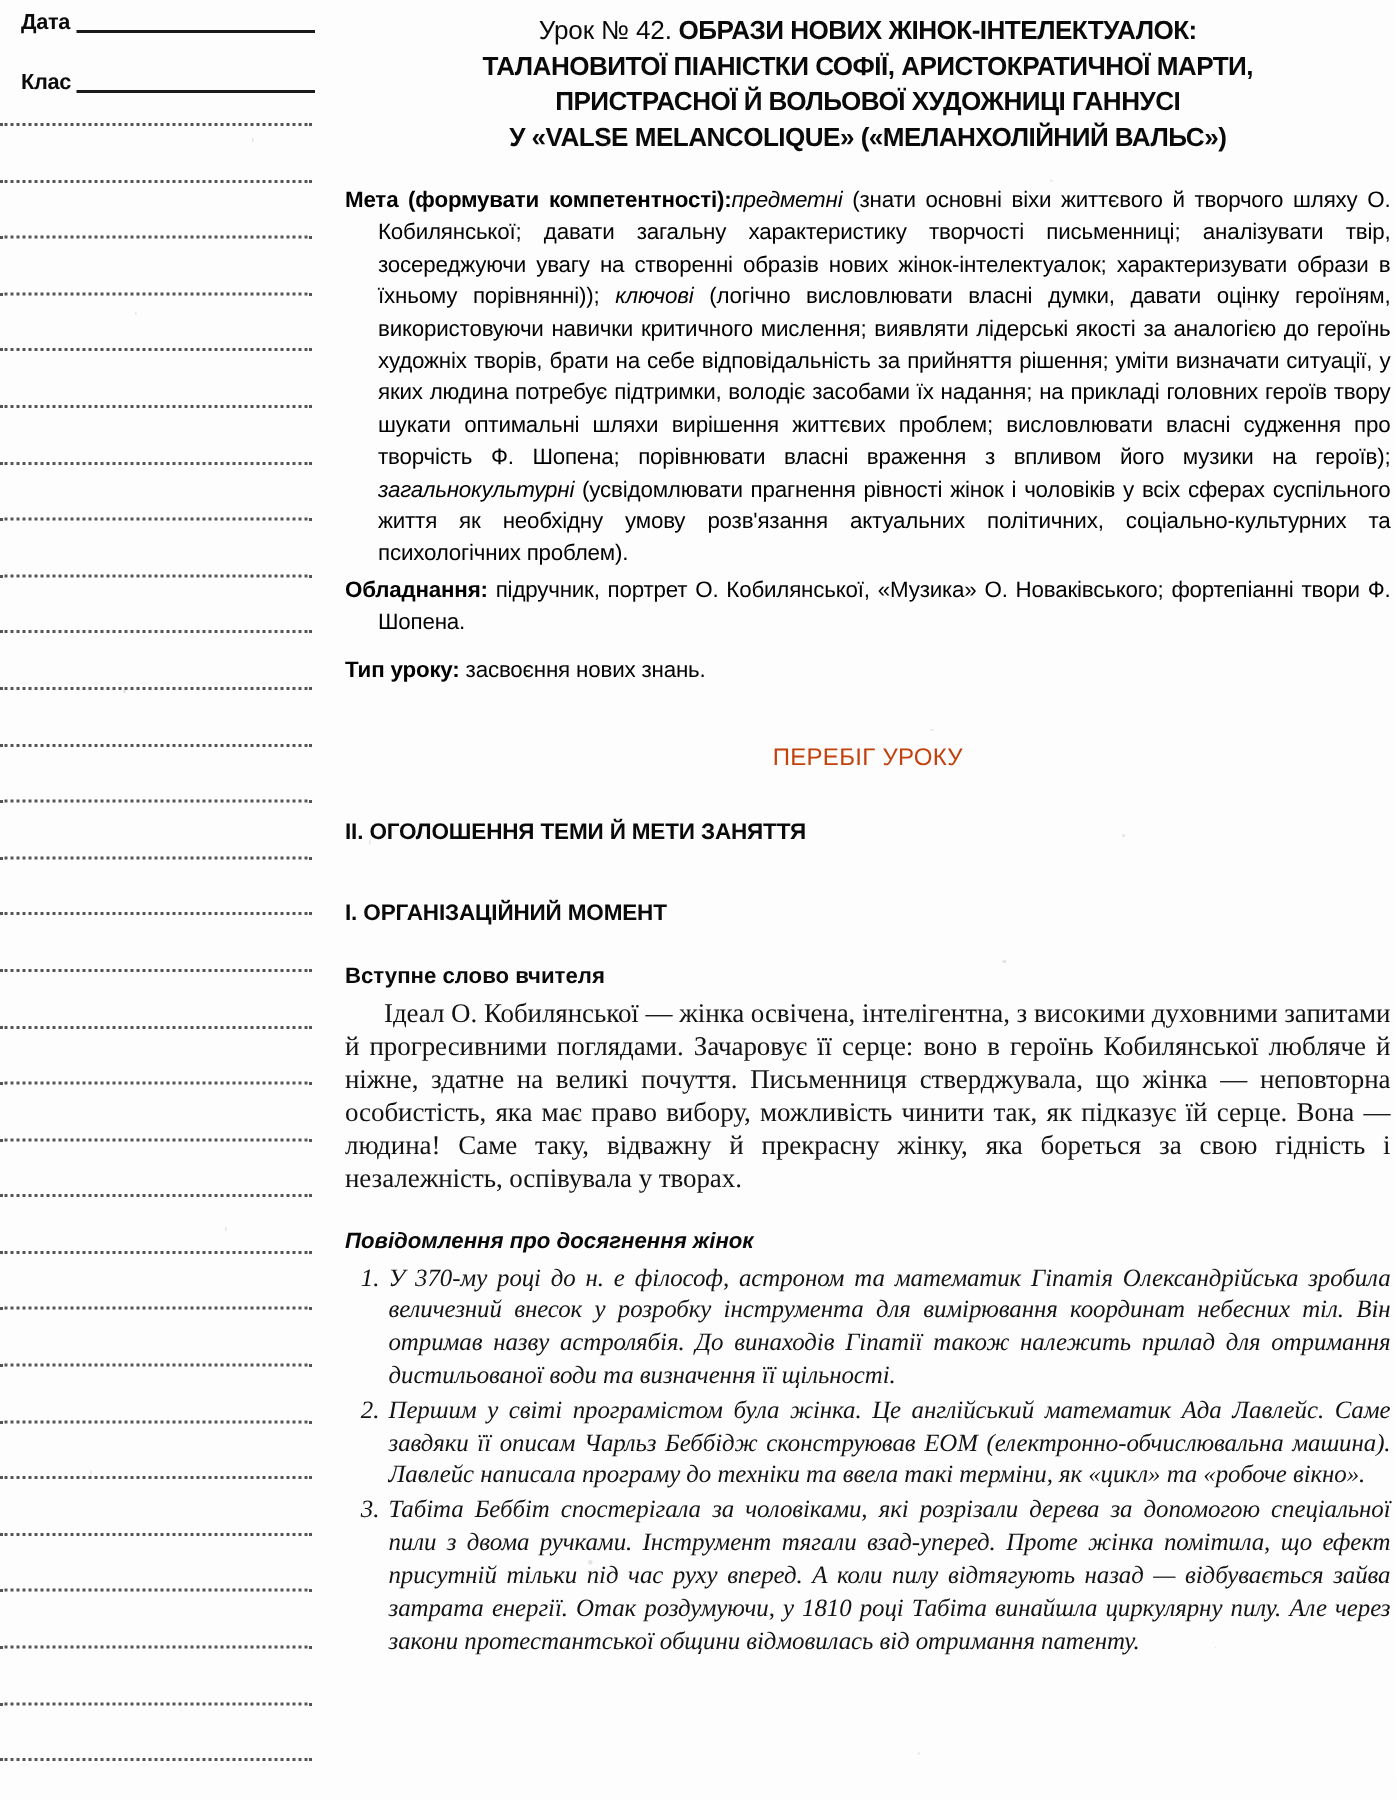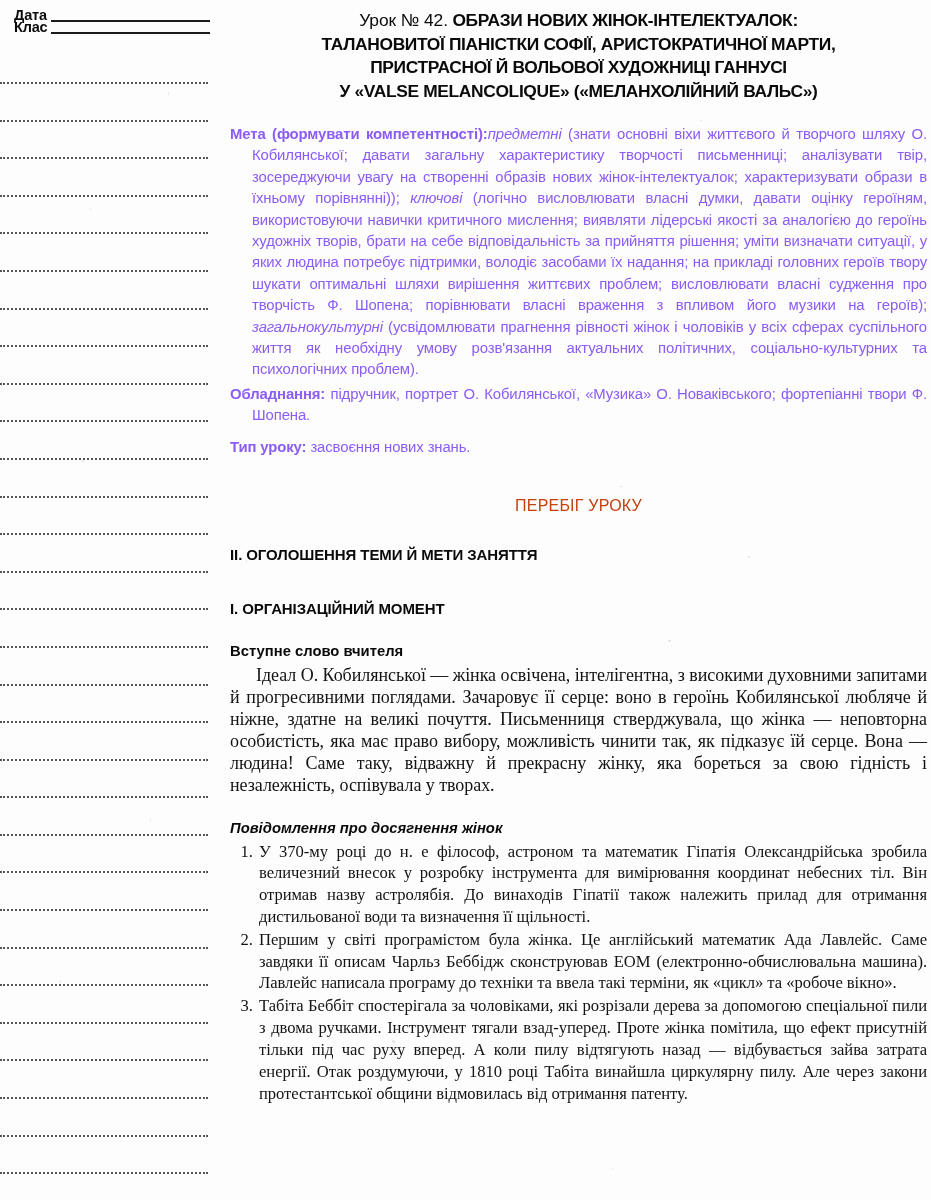--- a/index.html
+++ b/index.html
@@ -33,21 +33,21 @@
     height: 856px;
   }
   .field-row {
     position: absolute;
     left: 14px;
     display: flex;
     align-items: flex-end;
     width: 196px;
   }
   .field-row.date  { top: 8px;  }
-  .field-row.klass { top: 20px; }
+  .field-row.klass { top: 48px; }
   .field-label {
     font-weight: 700;
     font-size: 14.5px;
     letter-spacing: -0.2px;
     white-space: nowrap;
     color: #0b0b0b;
     line-height: 1;
     padding-bottom: 1px;
   }
   .field-rule {
@@ -93,21 +93,21 @@
   }
   .lesson-title .num {
     font-weight: 400;
     letter-spacing: -0.1px;
   }
 
   .block {
     font-size: 14.9px;
     line-height: 21.4px;
     text-align: justify;
-    color: #8b5cf6;
+    color: #000000;
     margin: 0;
     padding-left: 22px;
     text-indent: -22px;
     letter-spacing: -0.12px;
   }
   .block.goal { margin-top: 21px; }
   .block.type { margin-top: 10px; }
   .block.equip { margin-top: 3px; }
   .block b { font-weight: 700; }
   .block i { font-style: italic; }
@@ -160,20 +160,21 @@
   }
 
   ol.achievements {
     font-family: "Liberation Serif", serif;
     font-size: 16.6px;
     line-height: 21.9px;
     margin: 3px 0 0 0;
     padding: 0 0 0 27px;
     color: #131313;
     letter-spacing: -0.05px;
+    font-style: italic;
   }
   ol.achievements li {
     text-align: justify;
     margin: 0 0 0.5px 0;
     padding-left: 2px;
   }
   ol.achievements li::marker {
     font-family: "Liberation Serif", serif;
   }
 

